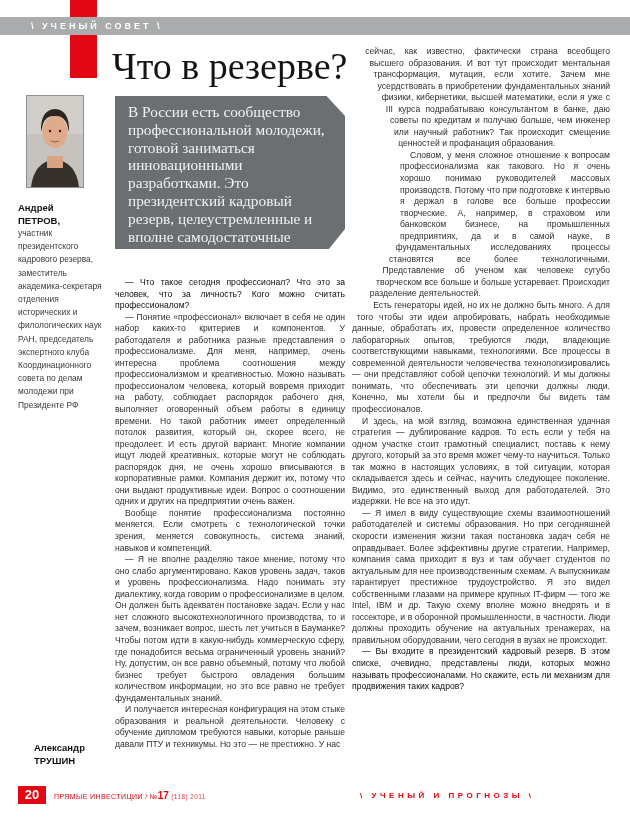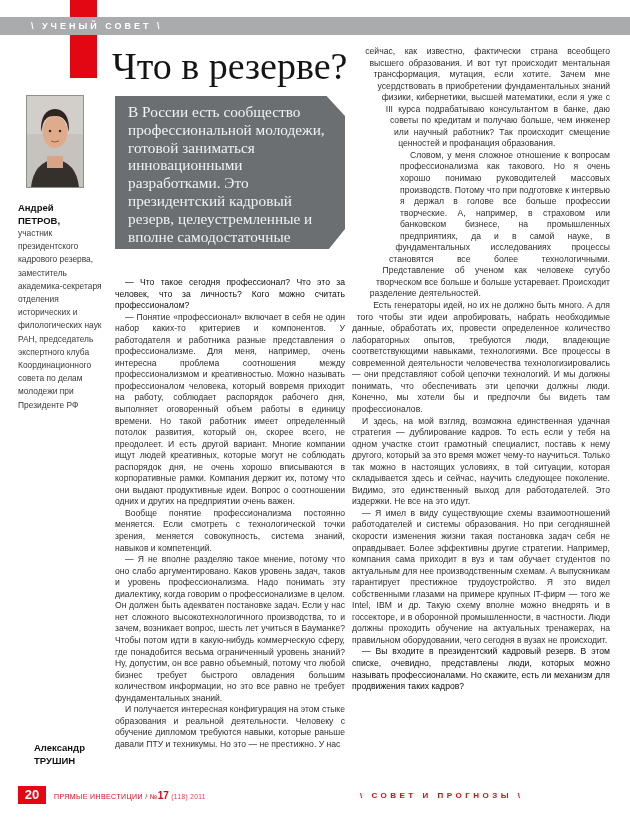--- a/index.html
+++ b/index.html
@@ -114,15 +114,15 @@
     <div>ТРУШИН</div>
   </div>
 
   <div class="page-num">20</div>
 
   <div class="footer-mag">
     <span>ПРЯМЫЕ ИНВЕСТИЦИИ / №</span><span class="issue">17</span>
     <span class="detail">(118) 2011</span>
   </div>
 
-  <div class="footer-next">\ СОВЕТ И ПРОГНОЗЫ \</div>
+  <div class="footer-next">\ УЧЕНЫЙ И ПРОГНОЗЫ \</div>
 
 </div>
 
 </body></html>

